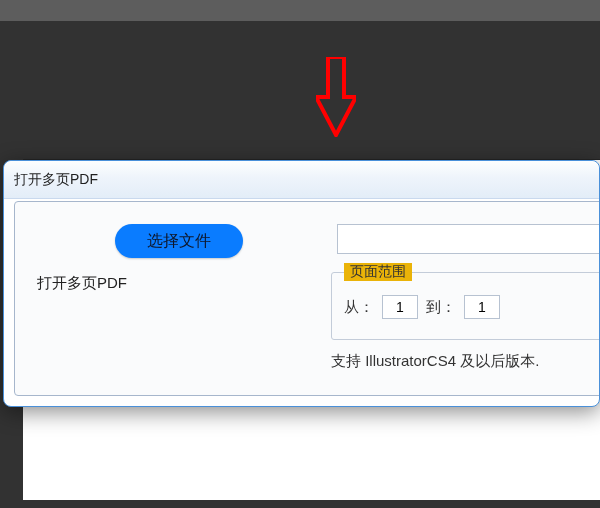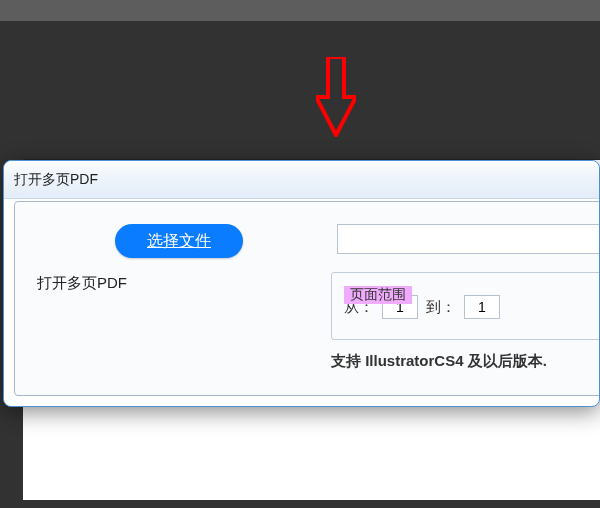--- a/index.html
+++ b/index.html
@@ -71,27 +71,26 @@
     background: #fafbfc;
   }
 
   .select-btn {
     position: absolute;
     left: 100px;
     top: 22px;
     width: 128px;
     height: 34px;
     background: #0a7cff;
-    color: #ffffff;
+    color: #0f172a;
     font-size: 16px;
     border: none;
     border-radius: 17px;
     cursor: pointer;
     box-shadow: 0 1px 2px rgba(0,0,0,0.2);
-    text-decoration: underline;
   }
   .path-input {
     position: absolute;
     left: 322px;
     top: 22px;
     width: 290px;
     height: 30px;
     border: 1px solid #b7c2d1;
     background: #fff;
     padding: 0 6px;
@@ -115,25 +114,24 @@
     width: 288px;
     height: 68px;
     border: 1px solid #c3ccd9;
     border-radius: 3px;
     padding: 8px 12px 0 12px;
   }
   .range-legend {
     position: absolute;
     top: -10px;
     left: 12px;
-    background: #f0abfc;
+    background: #eab308;
     padding: 0 6px;
     font-size: 14px;
     color: #333;
-    margin-top: 23px;
   }
   .range-row {
     display: flex;
     align-items: center;
     gap: 8px;
     margin-top: 14px;
     font-size: 15px;
     color: #333;
   }
   .range-row input {
@@ -145,21 +143,20 @@
     padding: 0;
   }
 
   .support {
     position: absolute;
     left: 316px;
     top: 150px;
     font-size: 15px;
     color: #333;
     white-space: nowrap;
-    font-weight: bold;
   }
 </style>
 </head>
 <body>
 
 <div class="bg-top"></div>
 <div class="artboard-shadow-top"></div>
 <div class="artboard-strip">
   
 </div>

